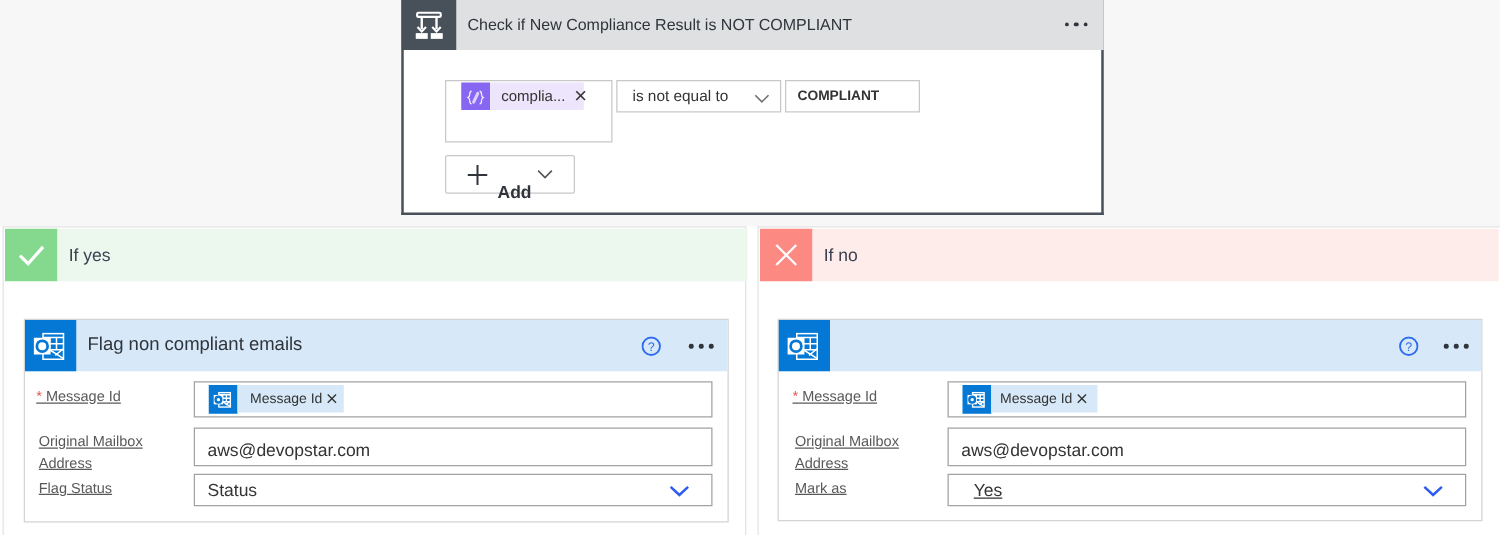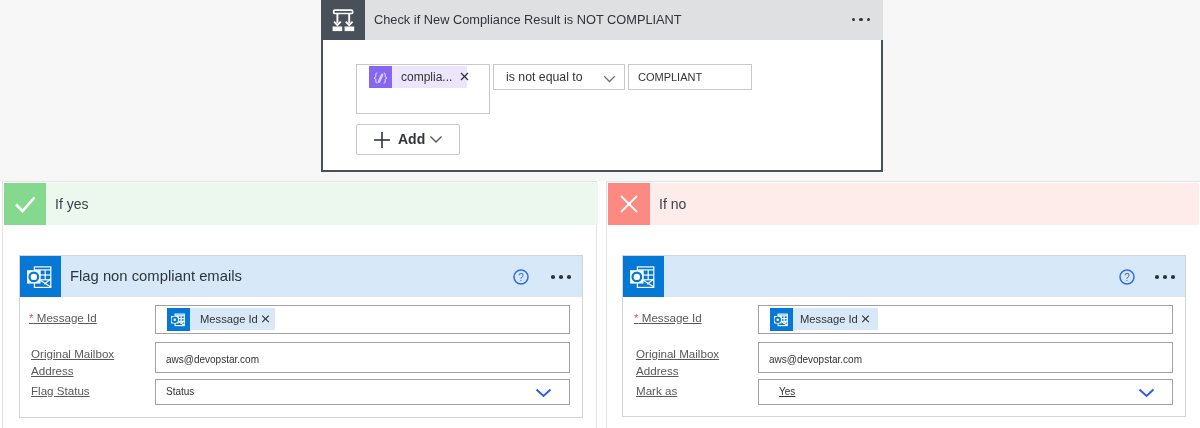--- a/index.html
+++ b/index.html
@@ -12,42 +12,42 @@
   
   .cond { left:321px; top:0; width:562px; height:172px; background:#fff; border:2px solid #48505a; border-top:0; }
   .cond-head { left:321px; top:0; width:562px; height:40px; background:#dfe0e2; }
   .cond-icon { left:321px; top:0; width:44px; height:40px; background:#48505a; }
   .cond-title { left:374px; top:0; height:40px; line-height:40px; font-size:12.8px; color:#30343b; }
 
   .opbox { left:356px; top:64px; width:134px; height:50px; background:#fff; border:1px solid #c8c8c8; }
   .pill-purple-ic { left:369px; top:65.5px; width:23px; height:22.5px; background:#8767f2; }
   .pill-purple-body { left:392px; top:65.5px; width:75px; height:22.5px; background:#ece5fb; font-size:12px; color:#333; line-height:23px; }
   .dropbox { left:493px; top:64px; width:132px; height:26px; background:#fff; border:1px solid #c8c8c8; font-size:12.3px; color:#333; line-height:24px; }
-  .inputbox { left:628px; top:64px; width:124px; height:26px; background:#fff; border:1px solid #c8c8c8; font-size:11px; color:#333; line-height:24px; }
+  .inputbox { left:628px; top:64px; width:108px; height:26px; background:#fff; border:1px solid #c8c8c8; font-size:11px; color:#333; line-height:24px;font-weight:bold; }
   .addbtn { left:356px; top:124px; width:104px; height:31px; background:#fff; border:1px solid #c8c8c8; border-radius:2px; color:#30343b; }
 
   
   .panelL { left:2px; top:181px; width:595px; height:247px; background:#fff; border:1px solid #e3e3e3; border-bottom:0; }
   .panelR { left:606px; top:181px; width:594px; height:247px; background:#fff; border:1px solid #e3e3e3; border-bottom:0; border-right:0; }
   .sq-green { left:4px; top:183px; width:42px; height:42px; background:#85d98e; }
   .bar-green { left:46px; top:183px; width:552px; height:42px; background:#ecf7ee; font-size:14px; color:#3a4150; line-height:42px; }
   .sq-red { left:608px; top:183px; width:42px; height:42px; background:#fc8a83; }
   .bar-red { left:650px; top:183px; width:549px; height:42px; background:#feeceb; font-size:14px; color:#3a4150; line-height:42px; }
 
   
   .card { background:#fff; border:1px solid #d4d4d4; }
   .cardL { left:19px; top:255px; width:564px; height:163px; }
   .cardR { left:622px; top:255px; width:564px; height:162px; }
   .card-head { height:41px; background:#d7e9f8; position:relative; }
   .olk-sq { width:41px; height:41px; background:#0478d4; position:absolute; left:0; top:0; }
   .card-title { font-size:14.8px; color:#30343b; line-height:41px; margin-left:50px; display:inline-block; }
   .label { font-size:11.6px; color:#595959; line-height:16.5px;text-decoration:underline; }
   .red { color:#e0544c; }
   .field { background:#fff; border:1px solid #a2a2a2; position:absolute; }
-  .ftext { font-size:10px; color:#333; }
+  .ftext { font-size:14px; color:#333; }
   .pill-blue { position:absolute; height:22px; background:#d7e9f8; font-size:11.2px; color:#333; line-height:22px; }
   .pill-blue-ic { position:absolute; width:23px; height:23px; background:#0478d4; }
   .dots3 { display:flex; align-items:center; } .dots3 span { width:3.2px; height:3.2px; border-radius:50%; background:#30343b; margin-right:4.3px; } .dots3.big span { width:3.5px; height:3.5px; margin-right:4.6px; }
 </style>
 </head>
 <body>
   <div class="abs topband"></div>
 
   <div class="abs cond"></div>
   <div class="abs cond-head"></div>
@@ -94,21 +94,21 @@
   </svg>
   <div class="abs inputbox"><span style="margin-left:9px;">COMPLIANT</span></div>
 
   <div class="abs addbtn"></div>
   <svg class="abs" style="left:374px; top:132px;" width="16" height="16" viewBox="0 0 16 16">
     <g stroke="#30343b" stroke-width="1.6">
       <line x1="8" y1="0" x2="8" y2="16"></line>
       <line x1="0" y1="8" x2="16" y2="8"></line>
     </g>
   </svg>
-  <div class="abs" style="left:398px; top:124px; height:31px; line-height:31px; font-size:14px; font-weight:bold; color:#30343b;">Add</div>
+  <div class="abs" style="left:398px; top:138px; height:31px; line-height:31px; font-size:14px; font-weight:bold; color:#30343b;">Add</div>
   <svg class="abs" style="left:429px; top:135px;" width="14" height="9" viewBox="0 0 14 9">
     <path d="M1.5,1.5 L7,7 L12.5,1.5" stroke="#555" stroke-width="1.3" fill="none"></path>
   </svg>
 
   <div class="abs panelL"></div>
   <div class="abs panelR"></div>
   <div class="abs sq-green">
     <svg width="42" height="42" viewBox="0 0 42 42">
       <path d="M12,21.5 L18.5,28 L30.5,14.5" stroke="#fff" stroke-width="2.6" fill="none"></path>
     </svg>

